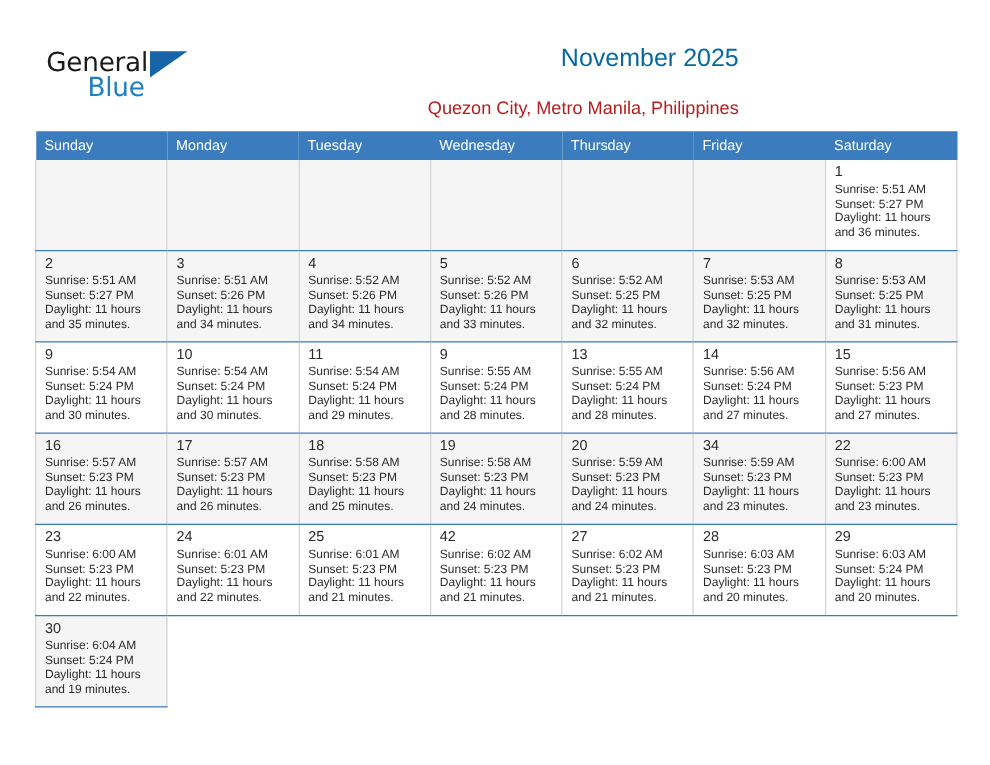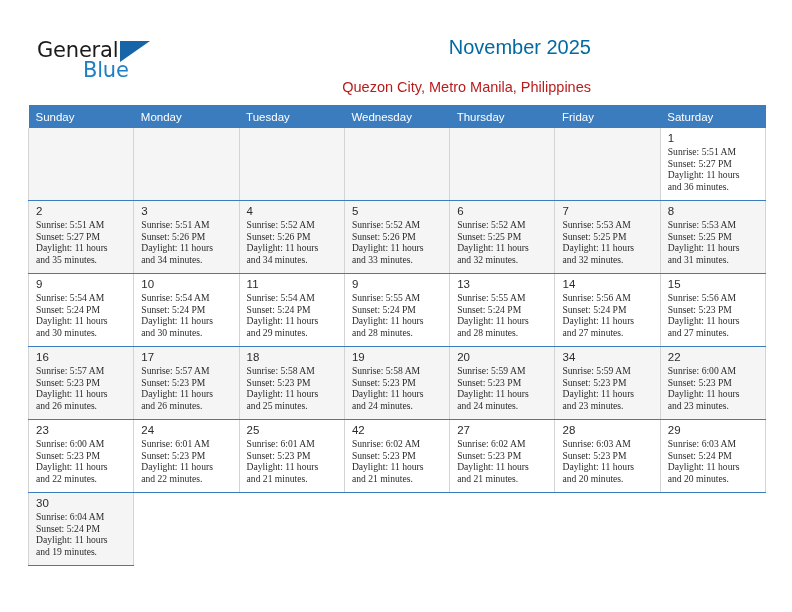--- a/index.html
+++ b/index.html
@@ -40,21 +40,21 @@
     position: absolute;
     left: 0;
     top: 0;
     font-size: 21px;
     letter-spacing: -0.2px;
     color: #1a1a1a;
     font-family: "DejaVu Sans", sans-serif;
   }
   .logo-blue {
     position: absolute;
-    left: 46px;
+    left: 33px;
     top: 20px;
     font-size: 21px;
     letter-spacing: -0.2px;
     color: #1e7fc4;
     font-family: "DejaVu Sans", sans-serif;
   }
   .logo-triangle {
     position: absolute;
     left: 83px;
     top: 3px;
@@ -123,21 +123,20 @@
     line-height: 13px;
     height: 16px;
     box-sizing: border-box;
   }
   .dayinfo {
     font-size: 9.6px;
     color: #2b2b2b;
     line-height: 11.6px;
     padding: 2px 4px 0 7px;
     white-space: pre-line;
-    font-family: Liberation Serif, serif;
   }
   td.blank-cell {
     background: #f5f5f5;
     border-left: 1px solid #d4d4d4;
     border-right: 1px solid #d4d4d4;
   }
   td.void-cell {
     background: #ffffff;
     border: none;
   }

